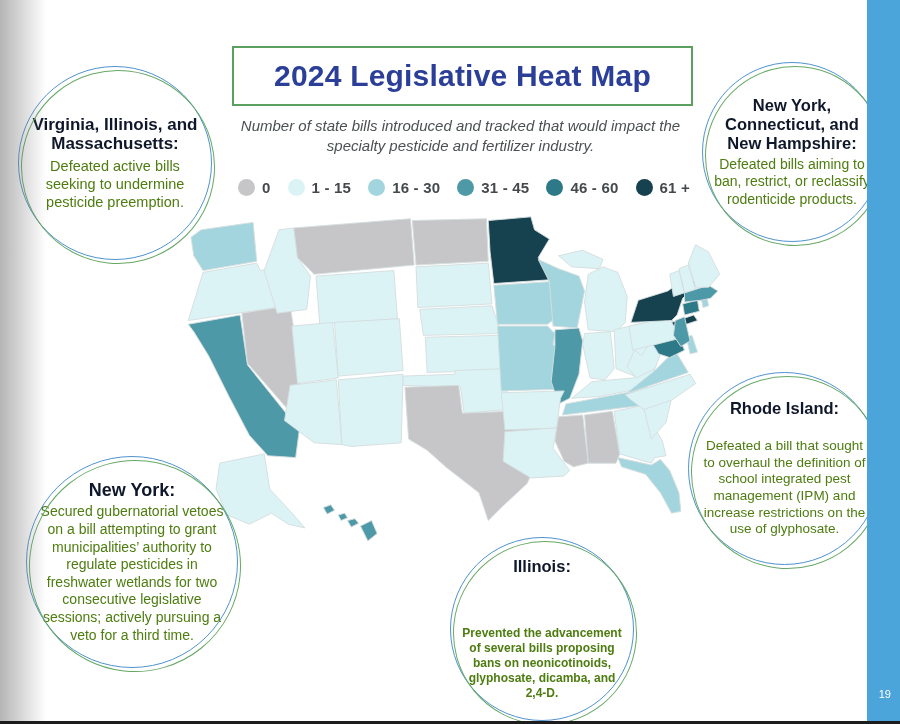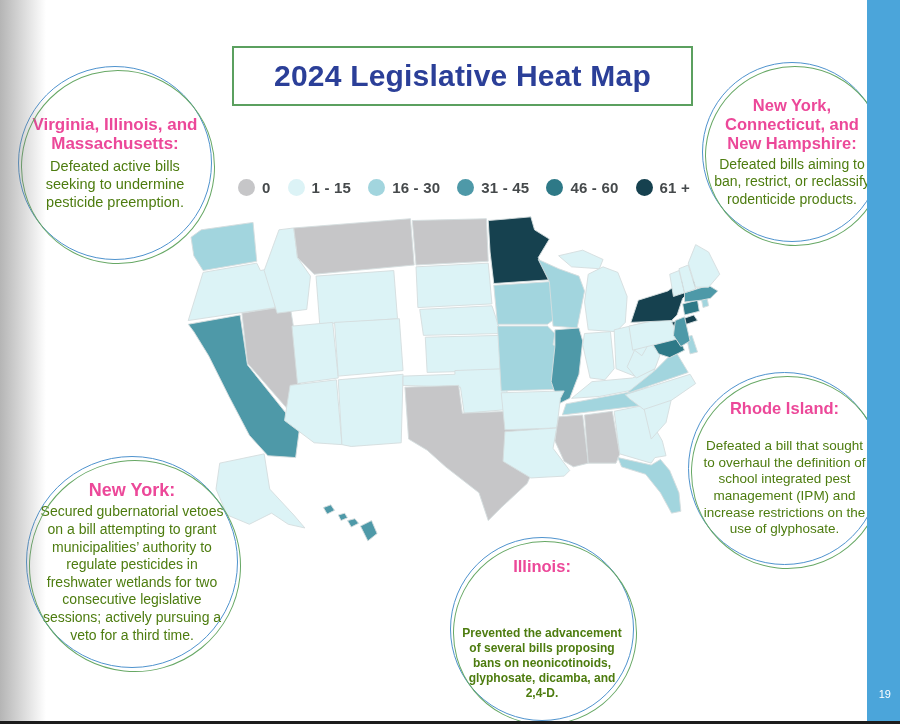--- a/index.html
+++ b/index.html
@@ -35,21 +35,21 @@
   .map-wrap{position:absolute;left:160px;top:215px;width:575px;height:350px;z-index:1;}
   .map-wrap svg{width:100%;height:100%;}
   .map-wrap path{stroke:#d5dddf;stroke-width:1;stroke-linejoin:round;}
 
   
   .callout{position:absolute;border-radius:50%;background:#fff;
     border:1.7px solid #4F93CE;box-sizing:border-box;display:flex;flex-direction:column;
     justify-content:center;align-items:center;text-align:center;z-index:4;padding:10px;}
   .callout::before{content:"";position:absolute;inset:-1px;border-radius:50%;
     border:1.7px solid #67A865;transform:translate(3px,4px) rotate(6deg);pointer-events:none;}
-  .callout h3{margin:0 0 3px 0;color:#ec4899;line-height:1.15;}
+  .callout h3{margin:0 0 3px 0;color:#0f172a;line-height:1.15;}
   .callout p{margin:0;color:#4d7c0f;line-height:1.25;}
 
   .c1{left:18px;top:66px;width:194px;height:194px;}
   .c1 h3{font-size:17px;} .c1 p{font-size:14.5px;}
   .c2{left:702px;top:62px;width:180px;height:180px;}
   .c2 h3{font-size:16.5px;} .c2 p{font-size:14px;}
   .c3{left:688px;top:372px;width:193px;height:193px;gap:17px;}
   .c3 h3{font-size:16.5px;} .c3 p{font-size:13.5px;line-height:1.24;}
   .c4{left:26px;top:456px;width:212px;height:212px;}
   .c4 h3{font-size:18px;} .c4 p{font-size:14px;line-height:1.26;}
@@ -117,20 +117,21 @@
       <path d="M176,316 l8,-3 l4,6 l-8,4 Z" fill="#4E99A8"></path>
       <path d="M192,324 l7,-2 l3,5 l-7,3 Z" fill="#4E99A8"></path>
       <path d="M202,330 l8,-2 l4,5 l-8,4 Z" fill="#4E99A8"></path>
       <path d="M216,336 L228,330 L234,344 L224,352 Z" fill="#4E99A8"></path>
     </svg>
   </div>
 
   <div class="title-box">
     <h1>2024 Legislative Heat Map</h1>
   </div>
+  <p class="subtitle">Number of state bills introduced and tracked that would impact the specialty pesticide and fertilizer industry.</p>
 
   <div class="legend">
     <div class="legend-item">
       <span class="legend-swatch" style="background-color: rgb(198, 198, 200);"></span>
       <span class="legend-label">0</span>
     </div>
     <div class="legend-item">
       <span class="legend-swatch" style="background-color: rgb(220, 243, 246);"></span>
       <span class="legend-label">1 - 15</span>
     </div>

